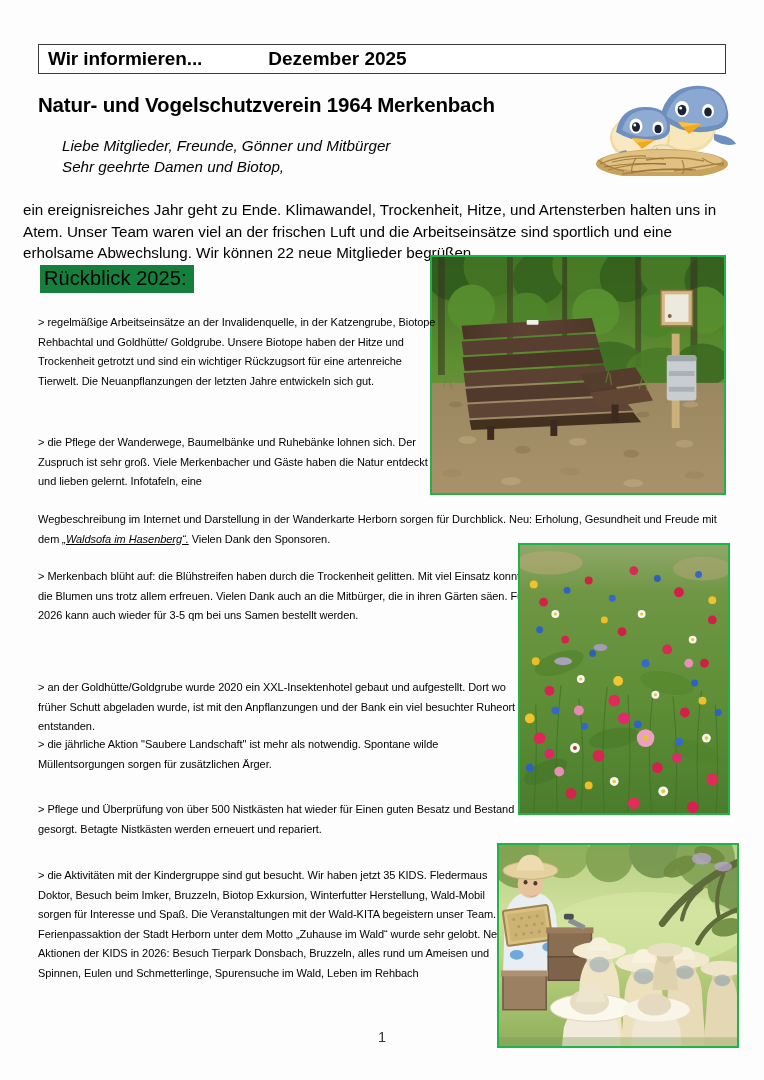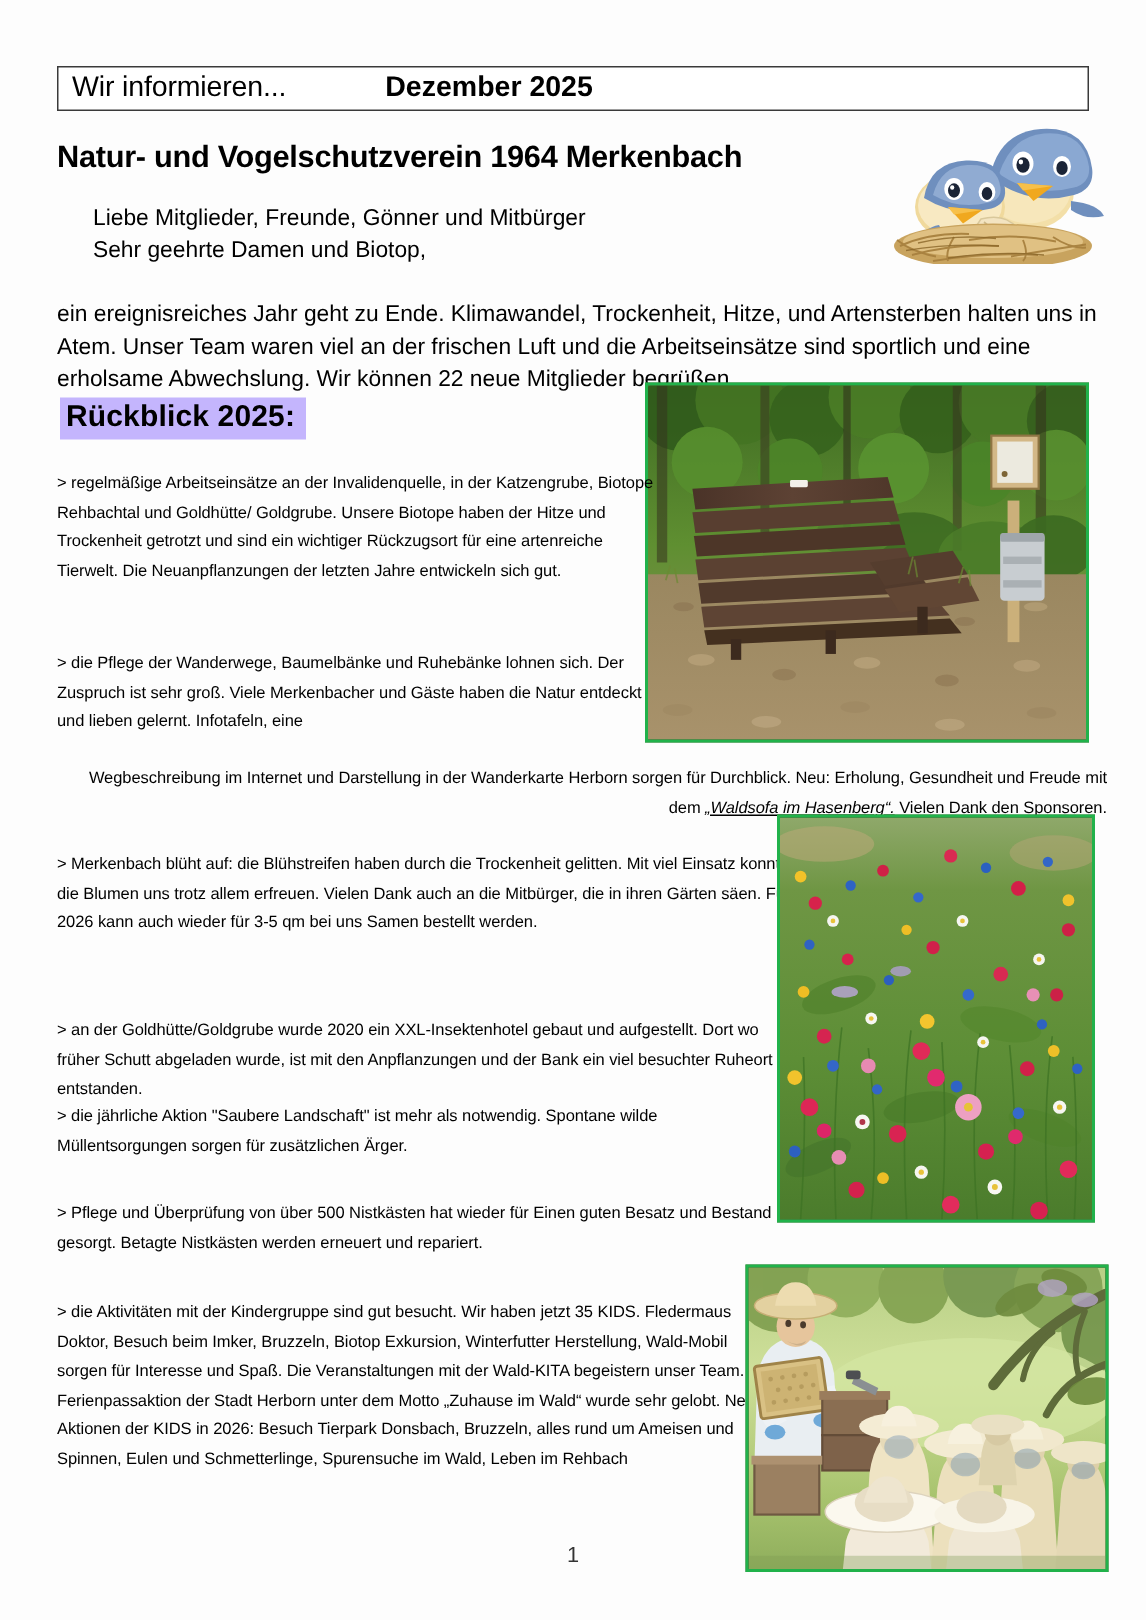--- a/index.html
+++ b/index.html
@@ -29,21 +29,21 @@
     top: 44px;
     width: 688px;
     height: 30px;
     border: 1px solid #3a3a3a;
     background: #ffffff;
     display: flex;
     align-items: center;
   }
   .header-title {
     font-size: 19px;
-    font-weight: normal;
+    font-weight: bold;
     padding-left: 9px;
     letter-spacing: -0.1px;
     white-space: nowrap;
   }
   .header-date {
     font-size: 19px;
     font-weight: bold;
     padding-left: 66px;
     white-space: nowrap;
   }
@@ -70,57 +70,58 @@
   }
 
   
   .salutation {
     position: absolute;
     left: 62px;
     top: 135px;
     font-size: 15.2px;
     line-height: 21px;
     white-space: nowrap;
+    font-style: italic;
   }
 
   
   .intro {
     position: absolute;
-    left: 38px;
+    left: 23px;
     top: 199px;
     width: 700px;
     font-size: 15.2px;
     line-height: 21.5px;
   }
 
   
   .rueckblick-wrap {
     position: absolute;
     left: 40px;
     top: 265px;
   }
   .rueckblick {
     display: inline-block;
-    background: #c4b5fd;
+    background: #15803d;
     font-size: 20px;
-    font-weight: bold;
+    font-weight: normal;
     padding: 2px 7px 3px 4px;
     letter-spacing: 0.1px;
   }
 
   
   .blk {
     position: absolute;
     font-size: 11px;
     line-height: 19.6px;
     letter-spacing: -0.05px;
   }
   .blk-1 { left: 38px; top: 313px; width: 400px; }
   .blk-2 { left: 38px; top: 433px; width: 400px; }
-  .blk-2b { left: 38px; top: 510px; width: 700px; text-align: right; }
+  .blk-2b { left: 38px; top: 510px; width: 700px; }
   .blk-3 { left: 38px; top: 567px; width: 500px; }
   .blk-4 { left: 38px; top: 678px; width: 480px; }
   .blk-5 { left: 38px; top: 735px; width: 480px; }
   .blk-6 { left: 38px; top: 800px; width: 490px; }
   .blk-7 { left: 38px; top: 866px; width: 480px; }
 
   .ital-ul { font-style: italic; text-decoration: underline; }
 
   
   .photo {

